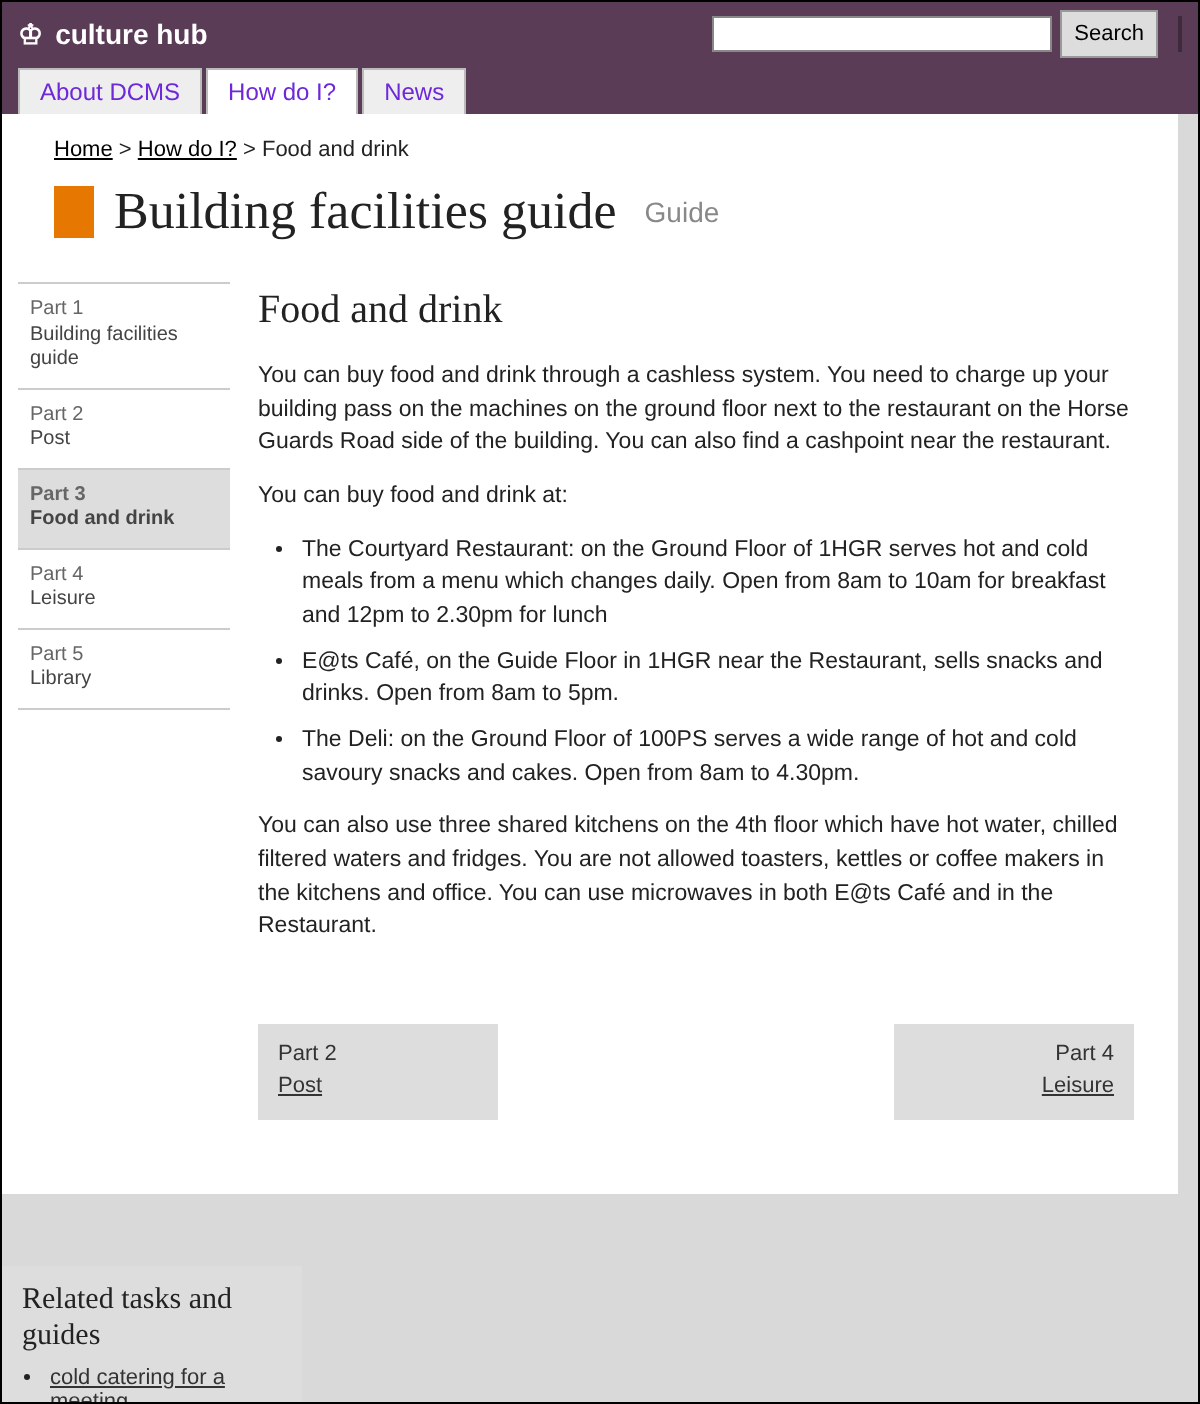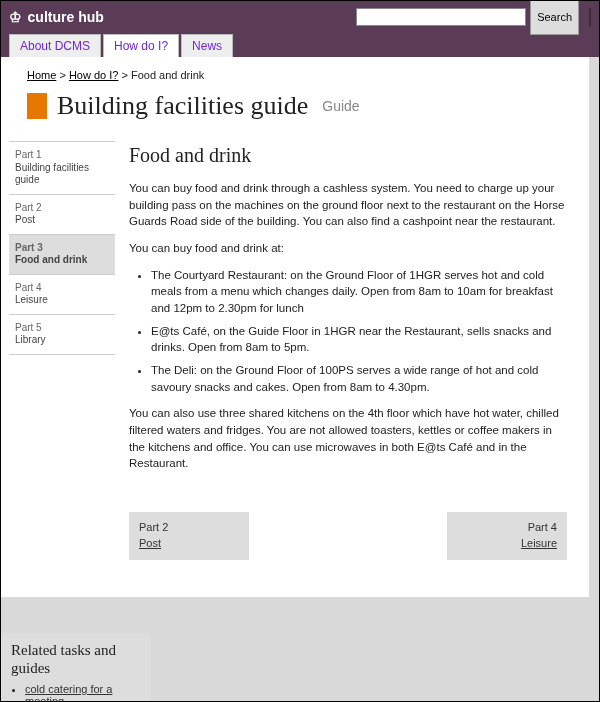--- a/index.html
+++ b/index.html
@@ -3,21 +3,21 @@
 <meta charset="utf-8">
 <style>
   * { box-sizing: border-box; margin: 0; padding: 0; }
   body { font-family: Arial, Helvetica, sans-serif; font-size: 12px; color: #222; background: #fff; }
   .frame { width: 600px; height: 702px; border: 1px solid #000; background:#d9d9d9; overflow:hidden; }
   .header { background: #5a3c57; height: 32px; display:flex; align-items:center; justify-content:space-between; padding: 0 8px; }
   .brand { display:flex; align-items:center; gap:6px; color:#fff; font-weight:bold; font-size:14px; }
   .brand .crown { font-size:14px; }
   .search-wrap { display:flex; align-items:center; gap:4px; }
   .search-input { width:170px; height:18px; border:1px solid #888; background:#fff; padding:1px 4px; font-size:11px;}
-  .search-btn { height:36px; background:#ddd; border:1px solid #999; font-size:11px; padding:0 6px; cursor:pointer;}
+  .search-btn { height:24px; background:#ddd; border:1px solid #999; font-size:11px; padding:0 6px; cursor:pointer;}
   .sep-r { width:2px; height:18px; background:#3d2a3b; margin-left:6px;}
   .tabs { background:#5a3c57; padding: 0 0 0 8px; height:24px; display:flex; align-items:flex-end; gap:2px;}
   .tab { background:#eee; border:1px solid #bbb; border-bottom:none; padding:4px 10px 4px 10px; font-size:12px; color:#6d28d9; cursor:pointer;}
   .tab.active { background:#fff; }
   .page { background:#d9d9d9; padding: 0; }
   .page-inner { display:flex; gap:10px; padding: 0 10px 0 0; flex-direction: column;}
   .main-col { background:#fff; flex: 1; min-height: 540px; padding: 8px 8px 0 8px;}
   .side-col { width:150px; padding-top:26px;}
   .breadcrumb { font-size:11px; padding: 4px 6px 6px 18px; background:#fff;}
   .breadcrumb a { color:#000; text-decoration:underline; cursor:pointer;}

